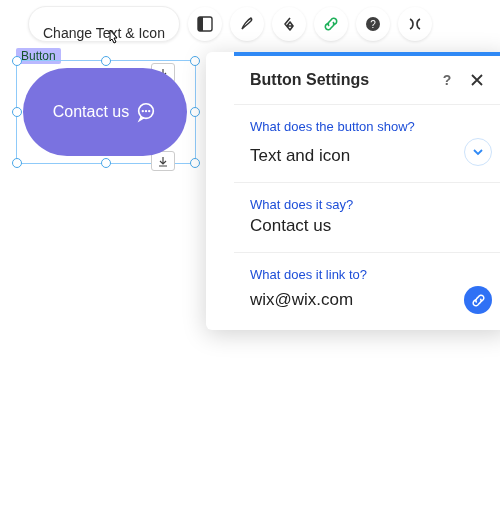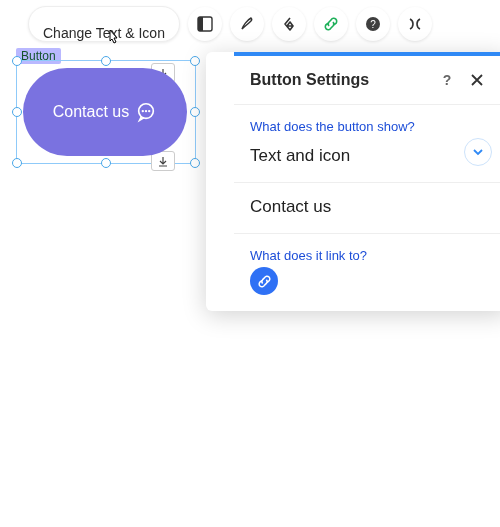--- a/index.html
+++ b/index.html
@@ -204,27 +204,29 @@
       <div class="sect-val">Text and icon</div>
       <div class="chev">
         <svg width="12" height="12" viewBox="0 0 12 12">
             <path d="M2 4l4 4 4-4" fill="none" stroke="#2f89f5" stroke-width="1.8"></path>
           </svg>
       </div>
     </div>
   </div>
 
   <div class="sect">
+    <div class="sect-label">What does it say?</div>
     <div class="sect-val">Contact us</div>
   </div>
 
 
   <div class="sect">
     <div class="sect-label">What does it link to?</div>
     <div class="link-row">
+      <div class="sect-val">wix@wix.com</div>
       <div class="link-btn">
         <svg viewBox="0 0 16 16">
           <path d="M6 10a3 3 0 0 1 0-4l2-2a3 3 0 1 1 4 4l-1 1M10 6a3 3 0 0 1 0 4l-2 2a3 3 0 1 1-4-4l1-1" fill="none" stroke="#fff" stroke-width="1.6"></path>
         </svg>
       </div>
     </div>
   </div>
 </div>
 
 </body></html>

